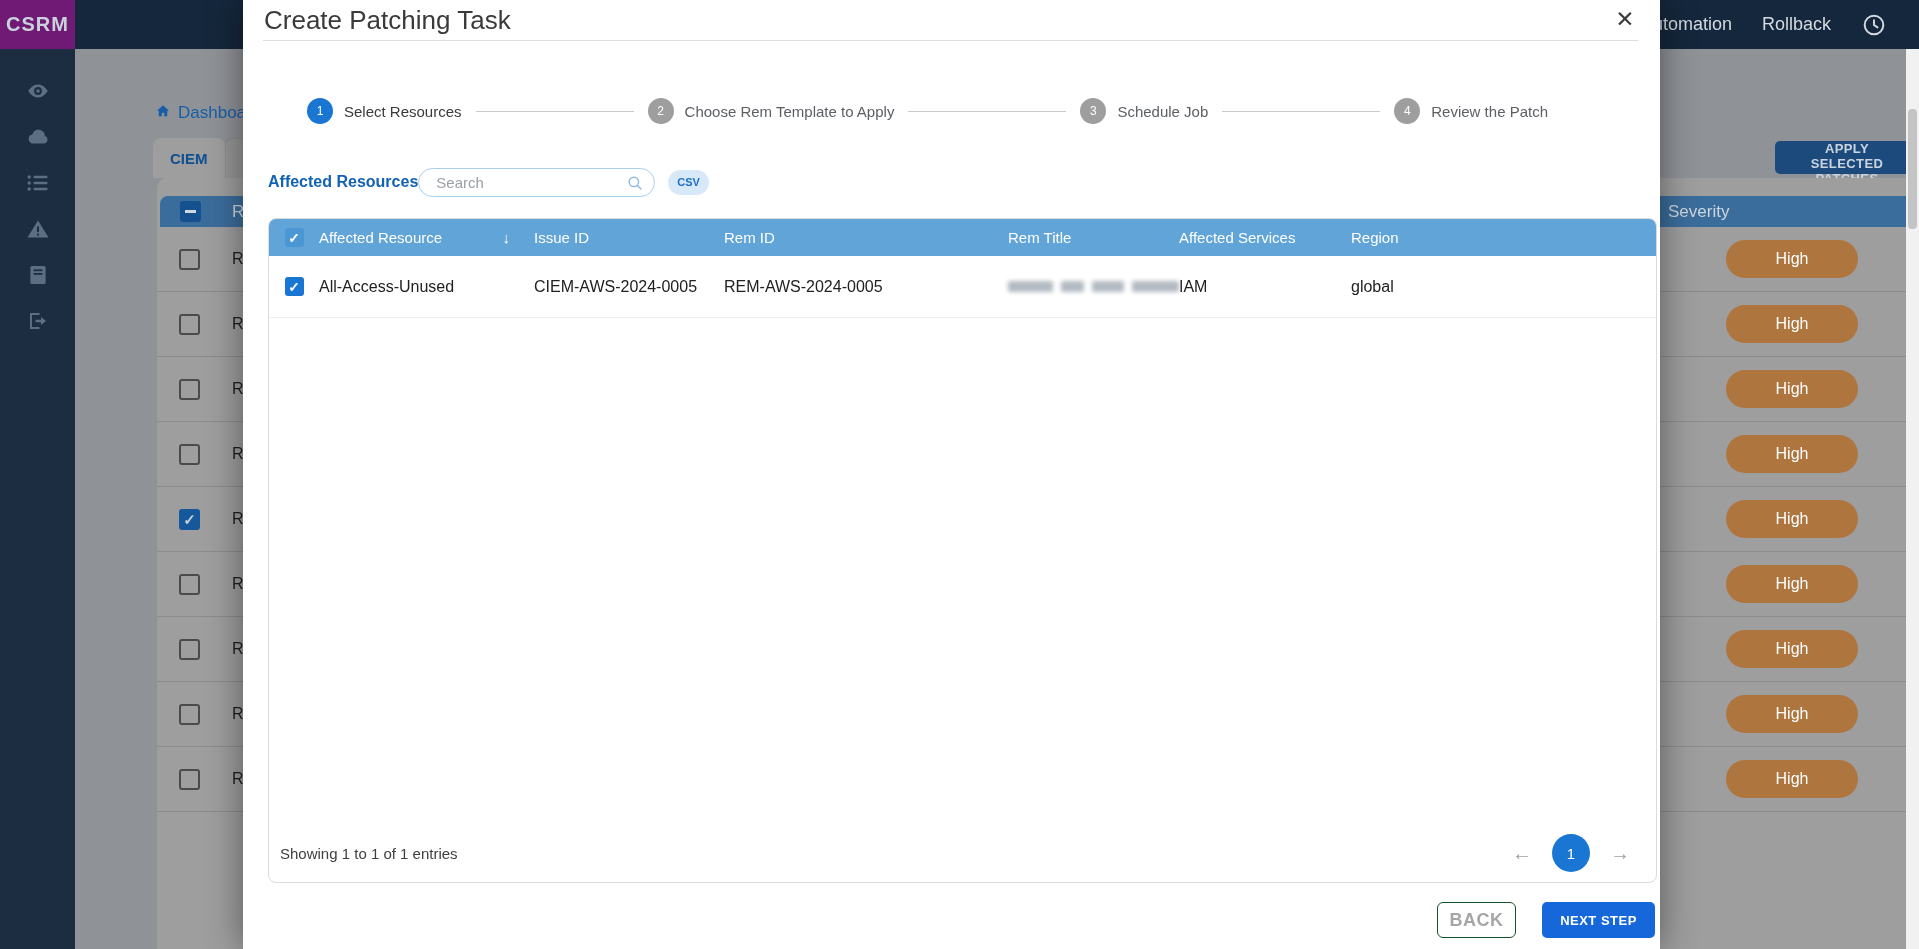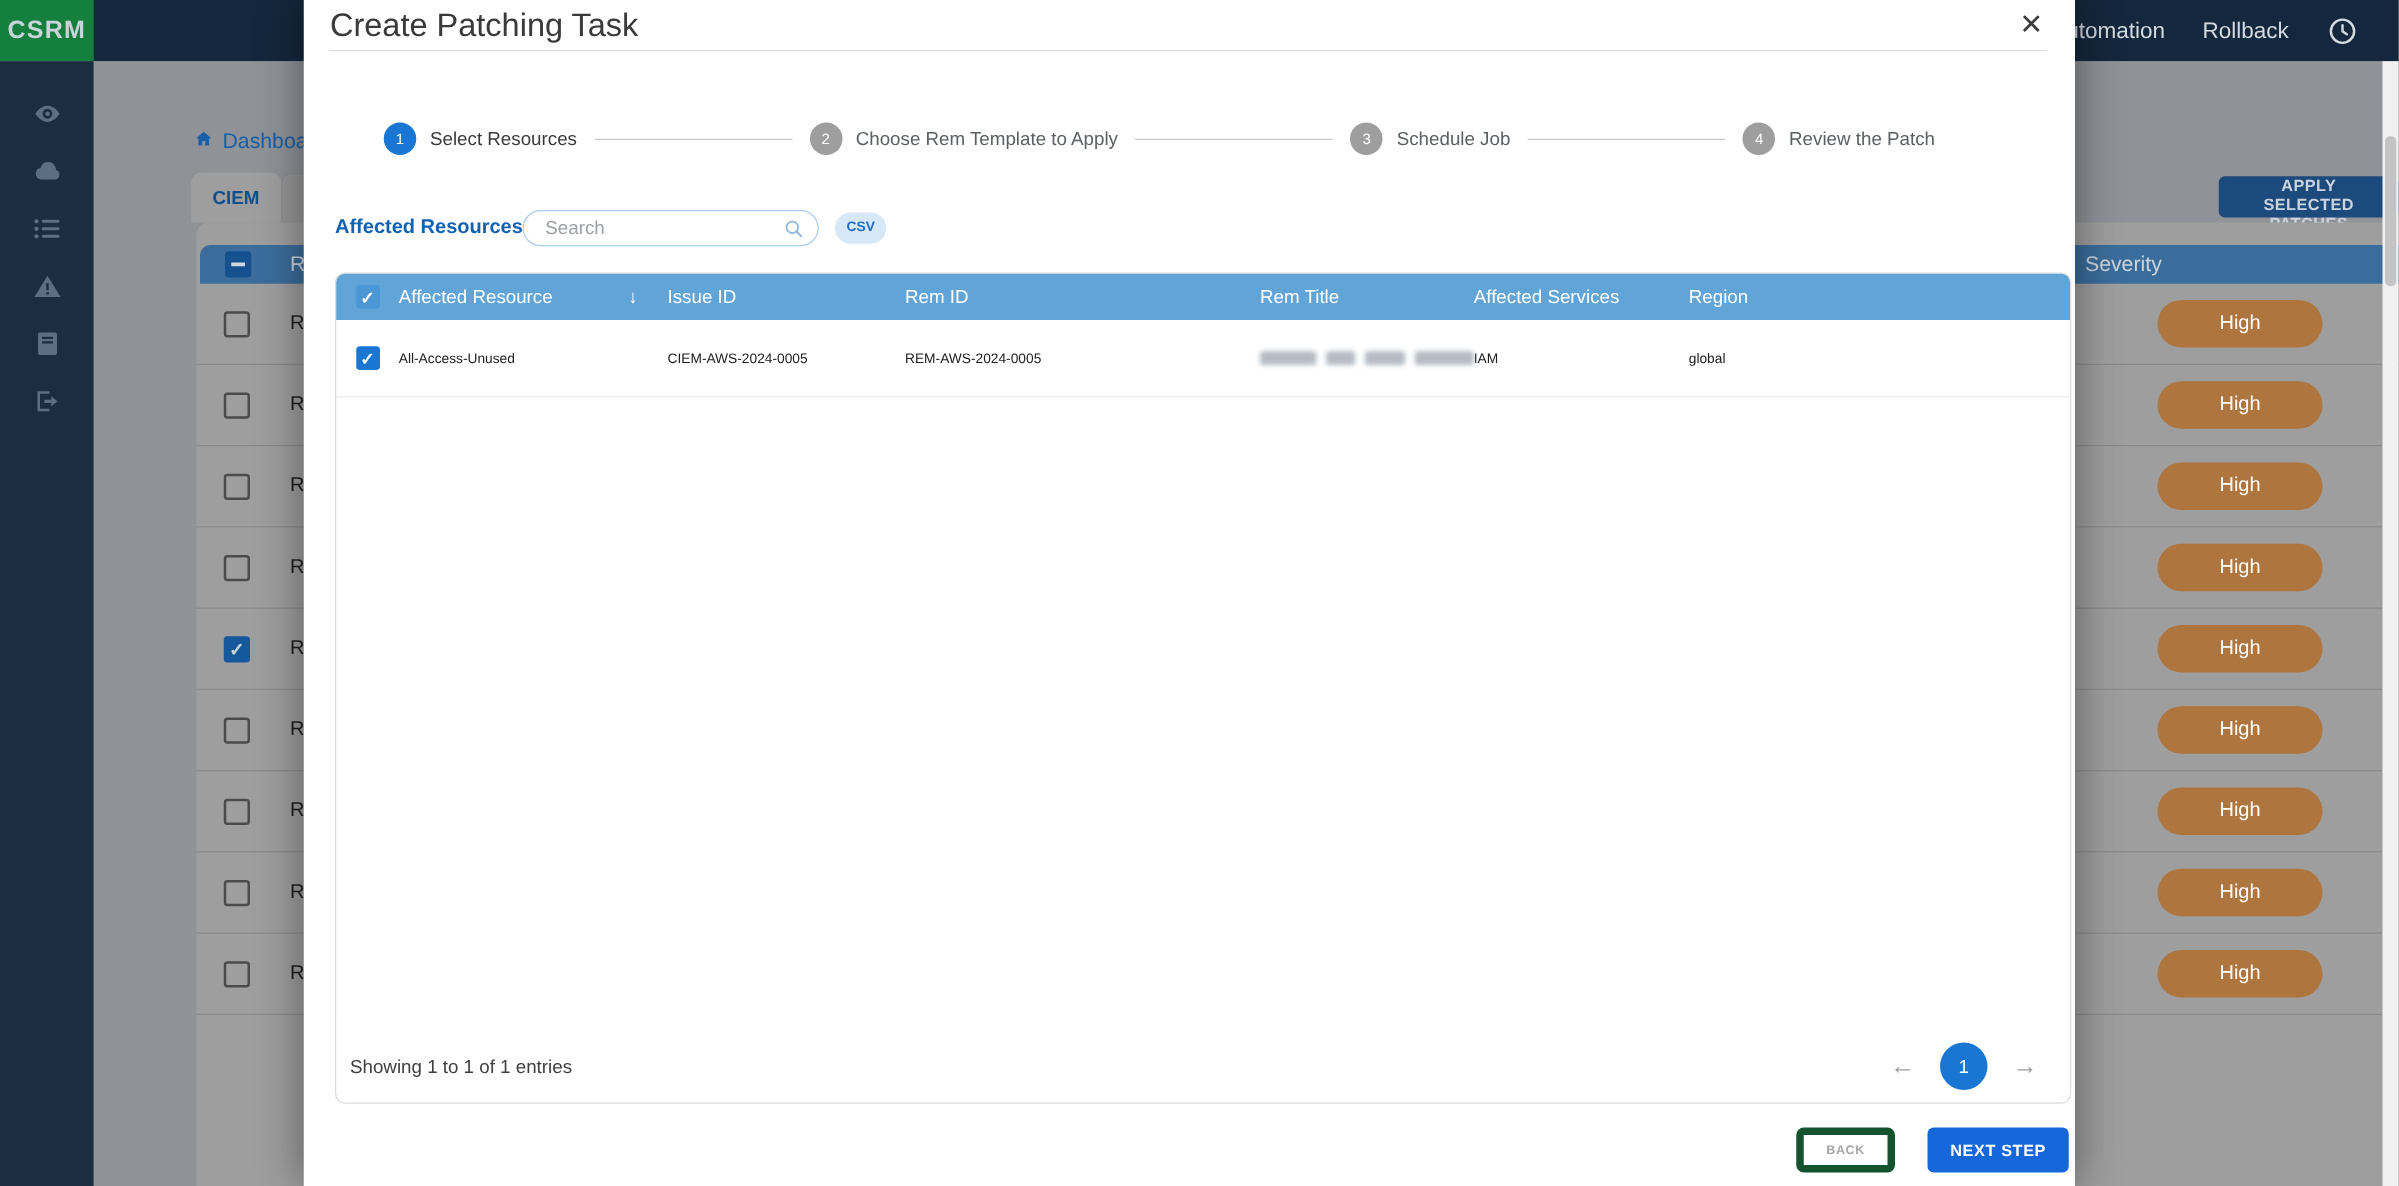--- a/index.html
+++ b/index.html
@@ -2,21 +2,21 @@
 <html><head>
 <meta charset="utf-8">
 <style>
   * { margin:0; padding:0; box-sizing:border-box; }
   html,body { width:1919px; height:949px; overflow:hidden; background:#8f9297;
               font-family:"Liberation Sans", sans-serif; }
   .stage { position:relative; width:1919px; height:949px; overflow:hidden; }
 
   
   .topbar { position:absolute; left:0; top:0; width:1919px; height:49px; background:#15273c; }
-  .logo { position:absolute; left:0; top:0; width:75px; height:49px; background:#15803d;
+  .logo { position:absolute; left:0; top:0; width:75px; height:49px; background:#701a75;
           color:#c9d3dc; font-size:20px; font-weight:bold; letter-spacing:1px;
           display:flex; align-items:center; justify-content:center; }
   .topbar-right { position:absolute; right:32px; top:0; height:49px; display:flex;
                   align-items:center; gap:30px; color:#d3dae0; font-size:18px; }
   .clock svg { display:block; }
 
   .sidebar { position:absolute; left:0; top:49px; width:75px; height:900px; background:#1c2d42;
              display:flex; flex-direction:column; align-items:center; padding-top:8px; }
   .s-icon { width:24px; height:24px; margin-top:22px; color:#5c6f82; }
   .s-icon svg { width:24px; height:24px; fill:currentColor; }
@@ -95,36 +95,36 @@
   .m-card { position:absolute; left:25px; top:218px; width:1389px; height:665px;
             border:1px solid #dcdcdc; border-radius:8px; background:#fff; }
   .mgrid { display:grid; grid-template-columns:50px 215px 190px 284px 171px 172px 1fr; align-items:center; }
   .m-thead { height:37px; background:#60a4d8; border-radius:7px 7px 0 0; color:#fff; font-size:15px; }
   .th-ar { display:flex; align-items:center; justify-content:space-between; padding-right:24px;text-align:right; }
   .sort-arrow { font-size:15px; }
   .m-thead .cb, .m-row .cb { width:19px; height:19px; margin:0 auto; }
   .cb-head { background:#4b97d5; }
   .cb-head::after, .cb-blue::after { content:"\2713"; color:#fff; font-size:14px; font-weight:bold; }
   .cb-blue { background:#1976d2; }
-  .m-row { height:62px; font-size:11px; color:#212121; border-bottom:1px solid #ececec; }
+  .m-row { height:62px; font-size:16px; color:#212121; border-bottom:1px solid #ececec; }
   .redacted { display:flex; gap:8px; align-items:center; }
   .redacted span { height:11px; border-radius:2px; background:#9aa3ae; filter:blur(2px); opacity:.75; }
   .rw1 { width:50px; } .rw2 { width:26px; } .rw3 { width:36px; } .rw4 { width:52px; }
 
   .m-card-footer { position:absolute; left:0; right:0; bottom:0; height:58px; display:flex;
                    align-items:center; justify-content:space-between; padding:0 26px 0 11px; }
   .m-showing { font-size:15px; color:#3f3f3f; }
   .pager { display:flex; align-items:center; gap:20px; }
   .m-arrow { font-size:20px; color:#9e9e9e; cursor:pointer; }
   .page-circle { width:38px; height:38px; border-radius:50%; background:#1976d2; color:#fff;
                  font-size:15px; display:flex; align-items:center; justify-content:center; }
 
   .m-actions { position:absolute; right:5px; bottom:11px; display:flex; gap:26px; }
-  .btn-back { width:79px; height:36px; border:6px solid #14532d; border-radius:6px; background:#fff;
-              color:#a6a6a6; font-size:10px; font-weight:bold; letter-spacing:.5px; font-family:inherit; }
+  .btn-back { width:79px; height:36px; border:1px solid #14532d; border-radius:6px; background:#fff;
+              color:#a6a6a6; font-size:18px; font-weight:bold; letter-spacing:.5px; font-family:inherit; }
   .btn-next { width:113px; height:36px; border:none; border-radius:5px; background:#1667d9;
               color:#fff; font-size:13px; font-weight:bold; letter-spacing:.5px; font-family:inherit; }
 </style>
 </head>
 <body>
 
 <div class="stage">
 
   <div class="topbar">
     <div class="logo">CSRM</div>

